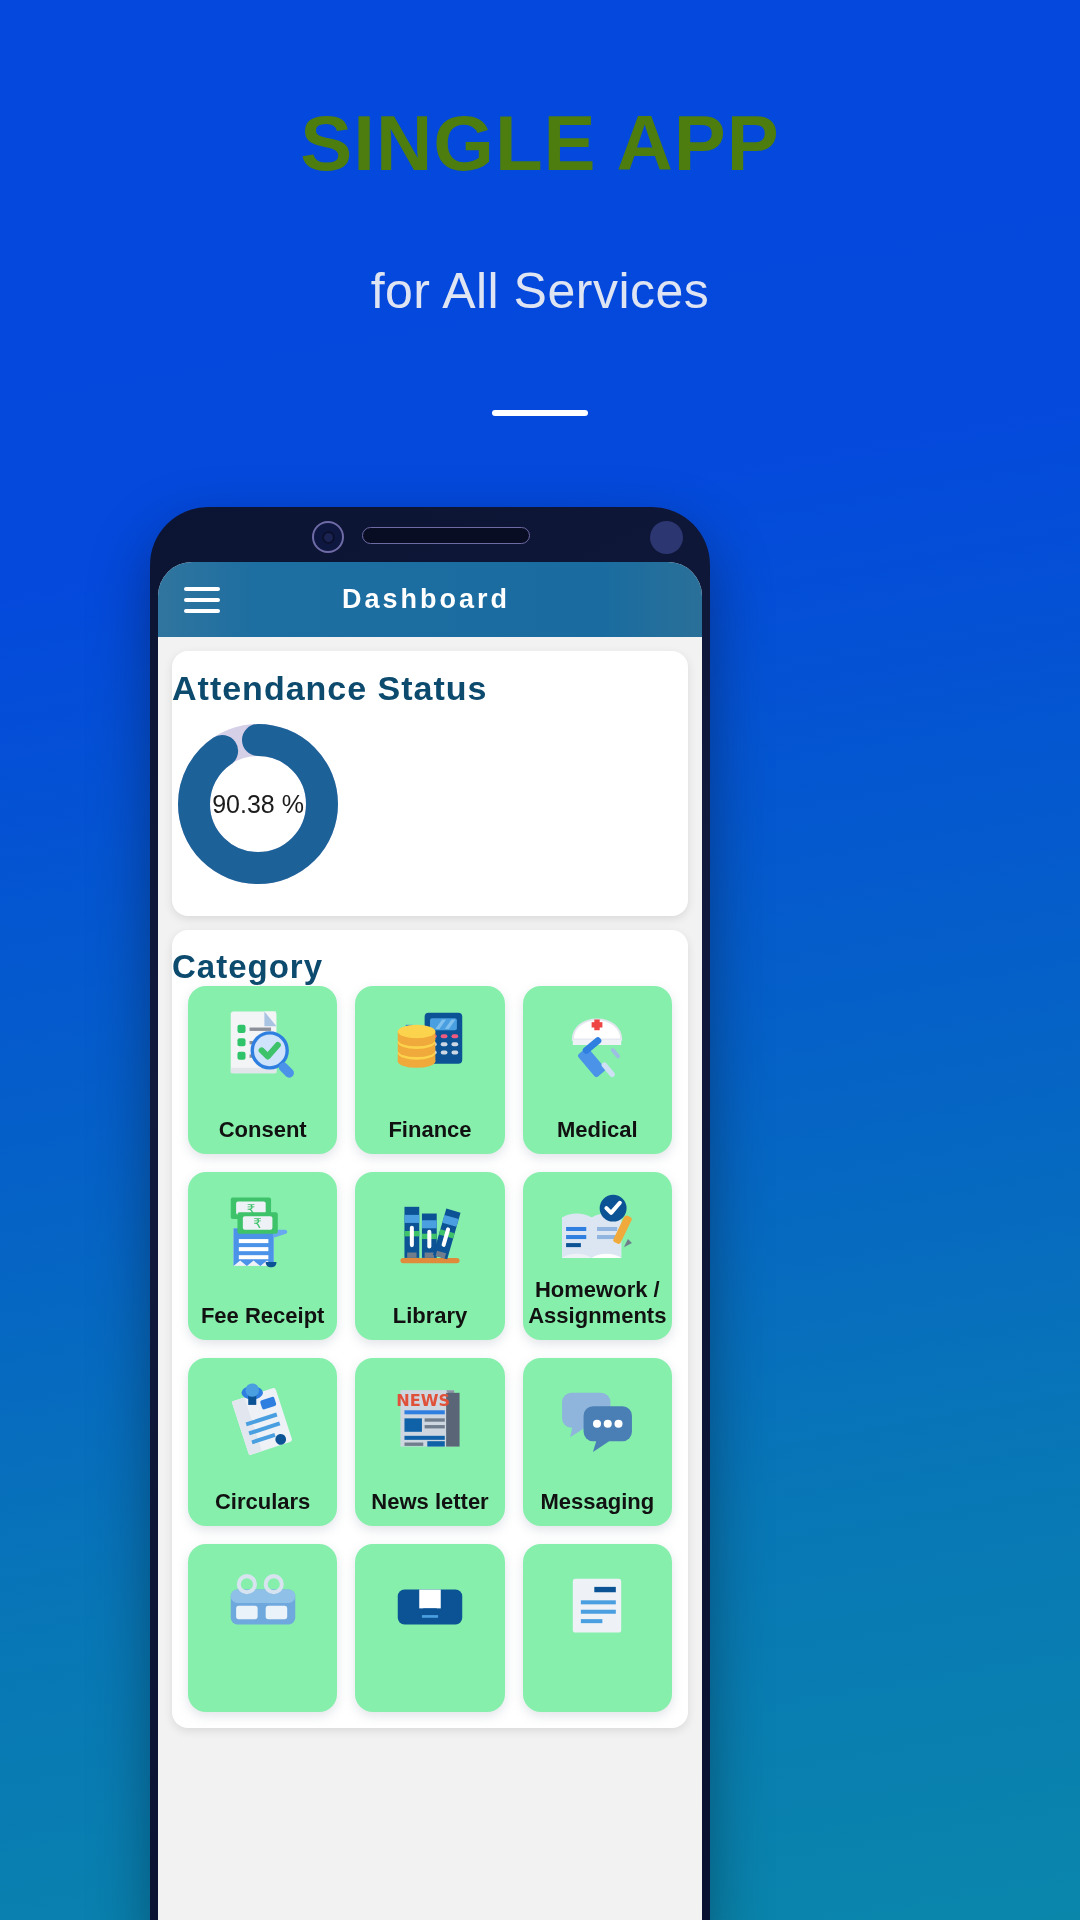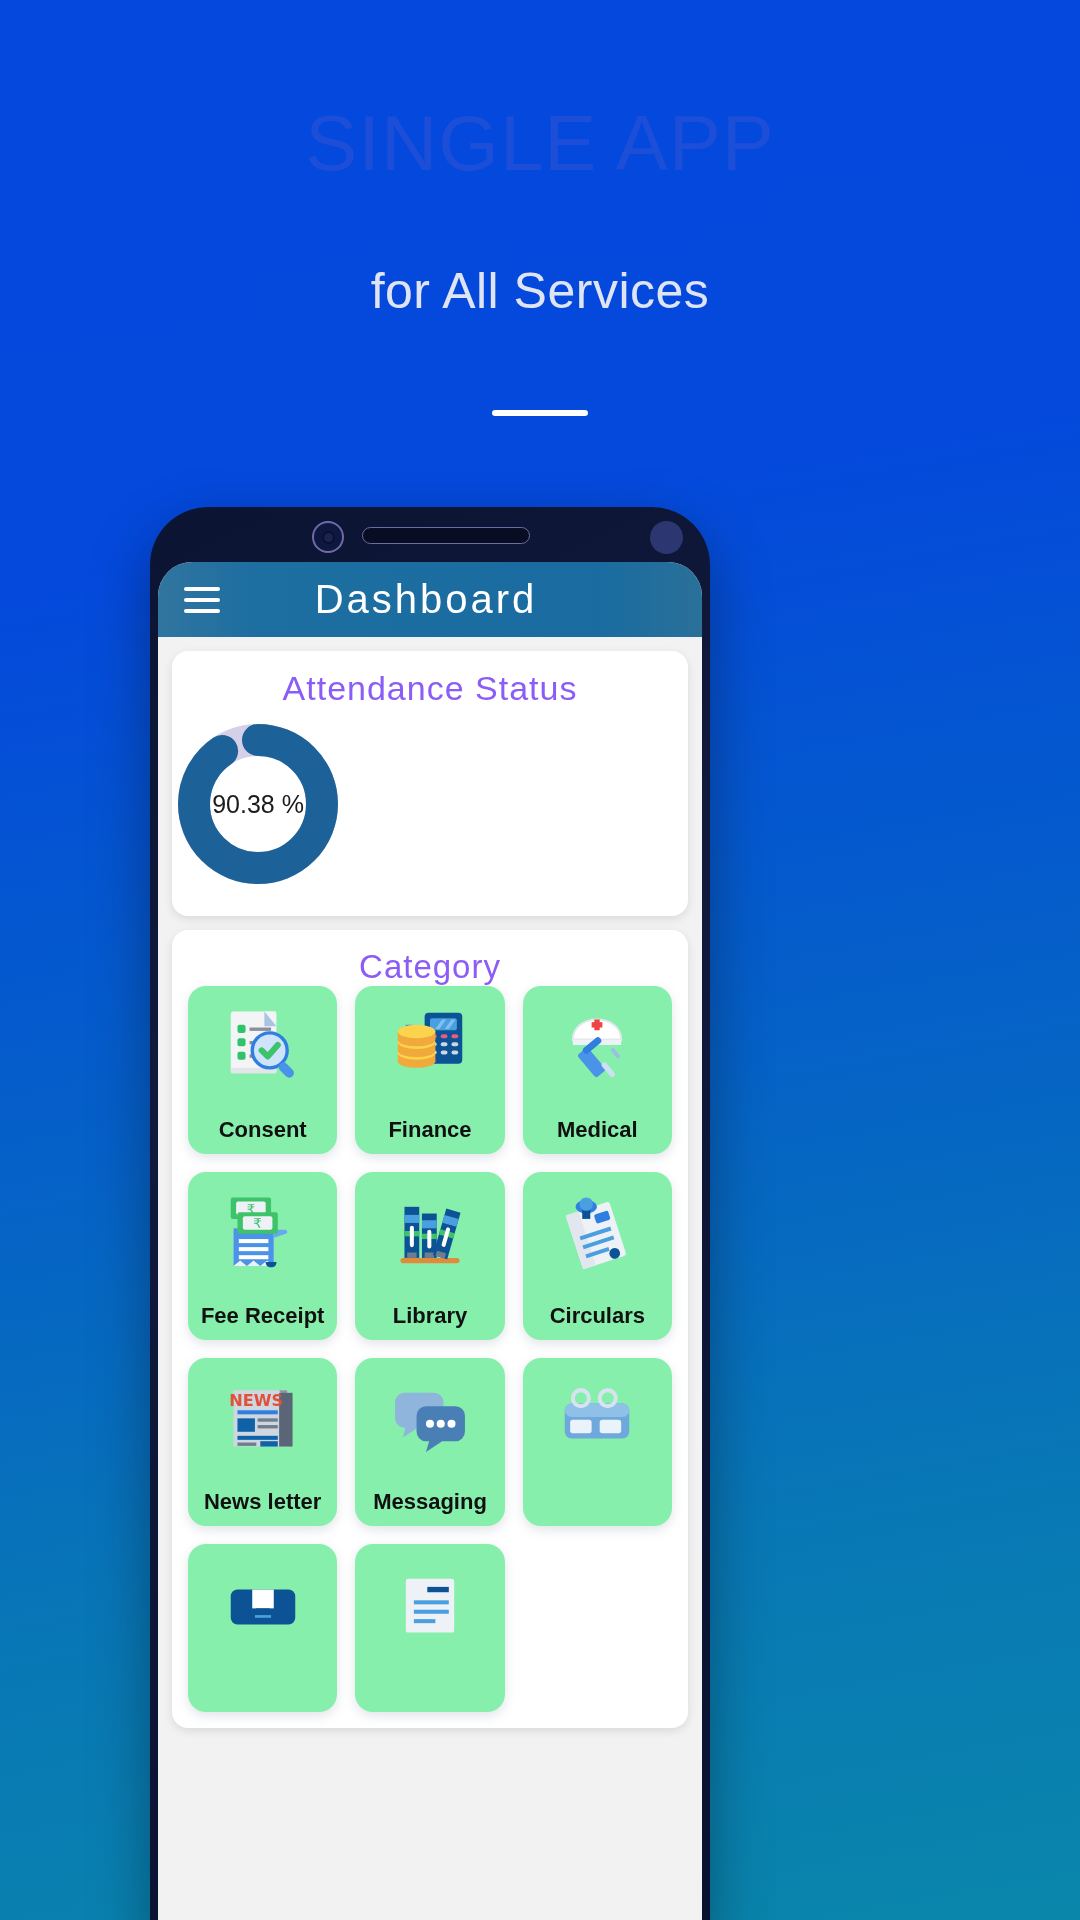--- a/index.html
+++ b/index.html
@@ -8,23 +8,23 @@
     font-family:"Liberation Sans", sans-serif;
     background:linear-gradient(170deg,#0448dd 0%, #0449dc 28%, #0560c8 55%, #0877b6 78%, #0a86ab 100%);
     position:relative;
   }
 
   
   .hero { position:absolute; top:0; left:0; width:1080px; text-align:center; }
   .hero-title {
     margin-top:104px;
     font-size:78px;
-    font-weight:normal;
+    font-weight:bold;
     letter-spacing:1px;
-    color:#1d4ed8;
+    color:#4d7c0f;
     line-height:1;
   }
   .hero-sub {
     margin-top:80px;
     font-size:50px;
     font-weight:normal;
     color:#dfe4f2;
     letter-spacing:0.5px;
   }
   .hero-rule {
@@ -98,37 +98,36 @@
   .hamburger {
     margin-left:26px;
     width:36px; height:26px;
     display:flex; flex-direction:column; justify-content:space-between;
     cursor:pointer;
   }
   .hamburger span { display:block; height:4px; background:#fff; border-radius:2px; }
   .appbar-title {
     position:absolute; left:0; right:8px;
     text-align:center;
-    font-size:40px; color:#ffffff;
+    font-size:27px; color:#ffffff;
     letter-spacing:3px;
-    font-weight:normal;
+    font-weight:bold;
     pointer-events:none;
   }
 
   
   .card {
     background:#fff;
     border-radius:16px;
     margin:14px 14px 0 14px;
     box-shadow:0 3px 10px rgba(0,0,0,.10);
   }
   .section-title {
-    text-align:center;
-    color:#8b5cf6;
-    font-weight:normal;
+    color:#0c4a6e;
+    font-weight:bold;
     letter-spacing:1px;
   }
   .attendance-card { padding:18px 0 26px 0; }
   .attendance-card .section-title { font-size:34px; margin-bottom:8px; }
 
   .donut-wrap { display:flex; justify-content:flex-start; margin-top:10px; }
   .donut { position:relative; width:172px; height:172px; }
   .donut svg { display:block; }
   .donut-label {
     position:absolute; inset:0;
@@ -324,20 +323,39 @@
     <rect x="39" y="32" width="11" height="4" fill="#3ec26a"></rect>
     <rect x="43" y="29" width="3" height="15" rx="1.5" fill="#ffffff"></rect>
     <rect x="41" y="48" width="7" height="4" fill="#6f7d8c"></rect>
                 </g>
               </svg></div>
             <div class="tile-label">Library</div>
           </div>
           <div class="tile">
             <div class="tile-icon">
     <svg viewBox="0 0 64 64" width="86" height="86">
+    <path d="M6 22h22v30H6z" fill="#eef2f7"></path>
+    <path d="M28 22h22v30H28z" fill="#ffffff"></path>
+    <path d="M6 22c6-4 16-4 22 0 6-4 16-4 22 0v30c-6-4-16-4-22 0-6-4-16-4-22 0z" fill="#dce6f2"></path>
+    <rect x="9" y="29" width="15" height="3" fill="#2f7fe0"></rect>
+    <rect x="9" y="35" width="15" height="3" fill="#2f7fe0"></rect>
+    <rect x="9" y="41" width="11" height="3" fill="#0b5394"></rect>
+    <rect x="32" y="29" width="15" height="3" fill="#8fb5e0"></rect>
+    <rect x="32" y="35" width="15" height="3" fill="#8fb5e0"></rect>
+    <circle cx="44" cy="15" r="10" fill="#0b5394"></circle>
+    <path d="M39 15l3.5 3.5L49 11" stroke="#fff" stroke-width="3" fill="none" stroke-linecap="round" stroke-linejoin="round"></path>
+    <rect x="48" y="20" width="6" height="22" rx="2" fill="#f0a93b" transform="rotate(26 51 31)"></rect>
+    <path d="M52 44l3-6 3 3z" fill="#6f7d8c"></path>
+              </svg></div>
+            <div class="tile-label" style="white-space: pre-line;">Homework /
+Assignments</div>
+          </div>
+          <div class="tile">
+            <div class="tile-icon">
+    <svg viewBox="0 0 64 64" width="86" height="86">
     <g transform="rotate(-18 32 34)">
     <rect x="14" y="14" width="34" height="42" rx="2" fill="#eef2f7"></rect>
     <rect x="14" y="14" width="10" height="42" fill="#e2e7ef"></rect>
     <rect x="34" y="20" width="11" height="7" rx="1.5" fill="#2f7fe0"></rect>
     <rect x="19" y="32" width="24" height="3" fill="#4a9fe0"></rect>
     <rect x="19" y="39" width="24" height="3" fill="#4a9fe0"></rect>
     <rect x="19" y="46" width="18" height="3" fill="#4a9fe0"></rect>
     <circle cx="40" cy="52" r="4" fill="#0b5394"></circle>
                 </g>
     <ellipse cx="24" cy="14" rx="8" ry="5" fill="#2f7fe0"></ellipse>

